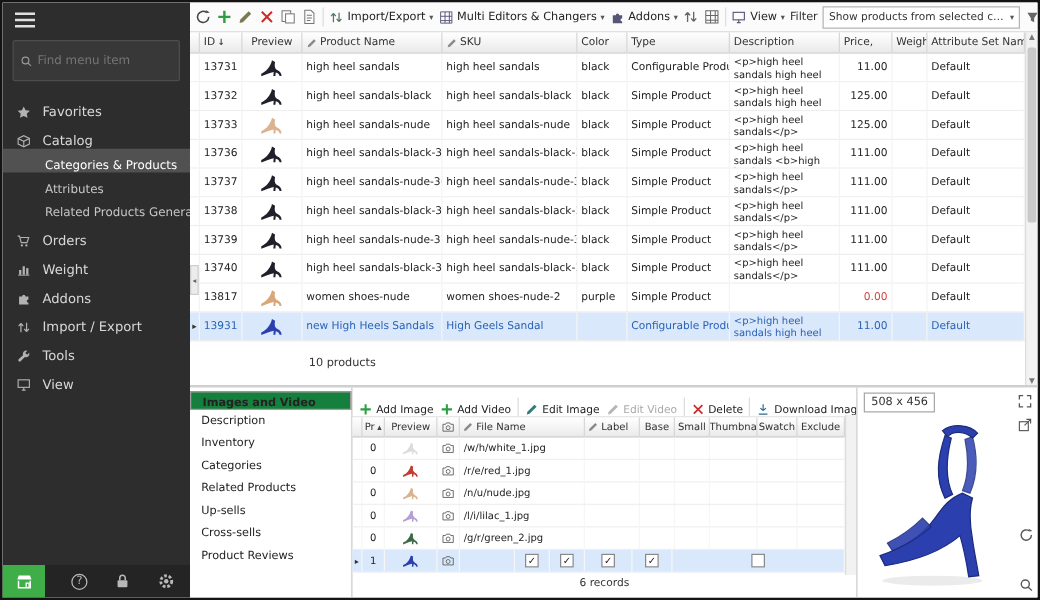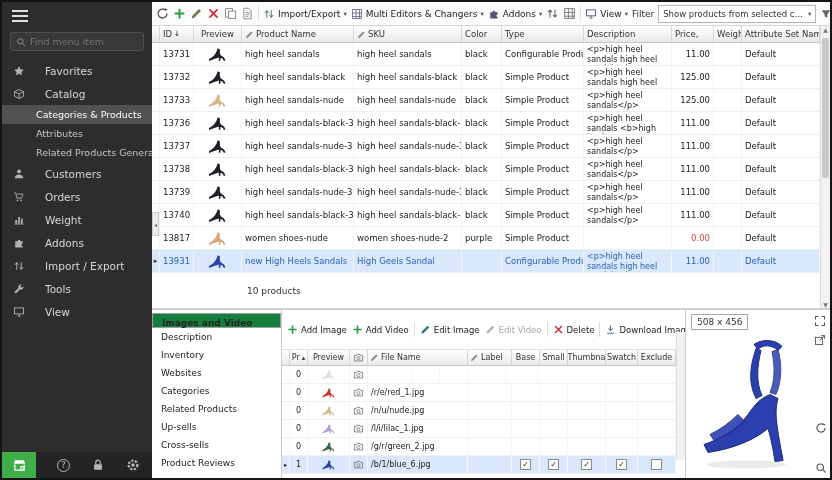--- a/index.html
+++ b/index.html
@@ -4,24 +4,24 @@
 <style>
   *{box-sizing:border-box;margin:0;padding:0}
   html,body{width:832px;height:480px;overflow:hidden}
   body{font-family:"DejaVu Sans","Liberation Sans",sans-serif;font-size:9px;color:#222;background:#fff}
   .app{position:relative;width:832px;height:480px;border:2px solid #141414;background:#fff;overflow:hidden}
 
   
   .sidebar{position:absolute;left:0;top:0;bottom:0;width:150px;background:#2d2d2d;color:#ccc}
   .burger{margin:8px 0 0 10px;width:16px;cursor:pointer}
   .burger i{display:block;height:2px;background:#e0e0e0;margin:3px 0}
-  .search{display:flex;align-items:center;margin:10px 8px 8px;background:#383838;border:1px solid #4d4d4d;border-radius:2px;height:19px;padding:0 5px;gap:4px}
+  .search{display:flex;align-items:center;margin:10px 8px 8px;background:#383838;border:1px solid #4d4d4d;border-radius:2px;height:33px;padding:0 5px;gap:4px}
   .search svg{width:10px;height:10px;color:#999;flex:0 0 10px}
   .search input{flex:1;min-width:0;background:transparent;border:0;outline:0;color:#aaa;font:9.5px "DejaVu Sans",sans-serif}
-  .mi{display:flex;align-items:center;gap:20px;height:23px;padding:0 11px;font-size:10.5px;color:#d8d8d8;cursor:pointer;white-space:nowrap}
+  .mi{display:flex;align-items:flex-end;gap:9px;height:23px;padding:0 11px;font-size:10.5px;color:#d8d8d8;cursor:pointer;white-space:nowrap}
   .mi .ic{width:12px;height:12px;color:#b2b2b2;flex:0 0 12px}
   .mi.sub{padding-left:34px;height:19px;font-size:9.5px;color:#c6c6c6}
   .mi.sel{background:#515151;color:#fff}
   .sb-bottom{position:absolute;bottom:0;left:0;right:0;height:26px;display:flex;align-items:center;background:#242424}
   .store-btn{width:34px;height:26px;background:#3fae49;display:flex;align-items:center;justify-content:center;cursor:pointer}
   .store-btn svg{width:15px;height:15px;color:#fff}
   .sb-ic{margin-left:21px;width:14px;height:14px;color:#b9b9b9;cursor:pointer}
   .help-c{display:flex;align-items:center;justify-content:center;border:1px solid #b9b9b9;border-radius:50%;font-size:9px;width:13px;height:13px}
 
   
@@ -68,21 +68,21 @@
   .vthumb{position:absolute;left:1px;right:1px;top:12px;height:140px;background:#c9c9c9;border-radius:2px}
   .vdown{position:absolute;bottom:0;left:0;right:0}
   .handle{position:absolute;left:0;top:210px;width:7px;height:24px;background:#ececec;border:1px solid #cfcfcf;display:flex;align-items:center;justify-content:center;font-size:6px;color:#666;cursor:pointer}
 
   
   .detail{position:absolute;left:0;right:0;top:306px;bottom:0;border-top:2px solid #cfcfcf;display:flex;background:#fff}
   .dtabs{flex:0 0 130px;border-right:1px solid #ccc;padding-top:3px}
   .dtab{height:18px;line-height:18px;padding:0 9px;font-size:9px;color:#222;cursor:pointer;white-space:nowrap}
   .dtab.sel{font-weight:bold;background:#15803d;border:1px solid #9f9f9f;height:15px;line-height:18px}
   .dmid{flex:1;min-width:0;position:relative}
-  .dtb{display:flex;align-items:center;height:40px;gap:5px;padding:0 5px;font-size:8.5px;border-bottom:1px solid #e0e0e0;overflow:hidden;white-space:nowrap}
+  .dtb{display:flex;align-items:flex-end;height:24px;gap:5px;padding:0 5px;font-size:8.5px;border-bottom:1px solid #e0e0e0;overflow:hidden;white-space:nowrap}
   .dtb .item{display:flex;align-items:center;gap:3px;cursor:pointer;flex:0 0 auto}
   .dtb .item svg{width:11px;height:11px}
   .dtb .item.dis{color:#a9a9a9}
   .ith{display:flex;height:16px;background:linear-gradient(#fff,#eaeaea);border-bottom:1px solid #c9c9c9;font-size:8px;color:#333;margin-right:9px}
   .ith .hc{padding:0 2px}
   .ir{display:flex;height:18px;border-bottom:1px solid #f0f0f0;font-size:8px;align-items:center;cursor:pointer;margin-right:9px}
   .ir .gc{border-right:1px solid #f6f6f6;height:100%}
   .ir.sel{background:#d9e8fa}
   .x-exp{flex:0 0 8px;font-size:6.5px;justify-content:center;color:#333}
   .x-p{flex:0 0 18px;justify-content:center}
@@ -241,26 +241,20 @@
           <span>Catalog</span>
         </div>
       <div class="mi sub sel">
           <span>Categories &amp; Products</span>
         </div>
       <div class="mi sub">
           <span>Attributes</span>
         </div>
       <div class="mi sub">
           <span>Related Products Generator</span>
-        </div>
-      <div class="mi">
-          <svg class="ic">
-            <use href="#i-person"></use>
-          </svg>
-          <span>Customers</span>
         </div>
       <div class="mi">
           <svg class="ic">
             <use href="#i-cart"></use>
           </svg>
           <span>Orders</span>
         </div>
       <div class="mi">
           <svg class="ic">
             <use href="#i-chart"></use>
@@ -623,21 +617,20 @@
       <i class="vthumb"></i>
       <span class="vdown">▼</span>
     </div>
 
     <div class="detail">
 
       <div class="dtabs">
         <div class="dtab sel">Images and Video</div>
         <div class="dtab">Description</div>
         <div class="dtab">Inventory</div>
-        <div class="dtab">Websites</div>
         <div class="dtab">Categories</div>
         <div class="dtab">Related Products</div>
         <div class="dtab">Up-sells</div>
         <div class="dtab">Cross-sells</div>
         <div class="dtab">Product Reviews</div>
       </div>
 
       <div class="dmid">
         <div class="dtb">
           <div class="item">
@@ -733,20 +726,21 @@
                 <svg class="shoe-xs">
                   <use href="#shoe"></use>
                 </svg>
               </span>
             </div>
           <div class="gc x-cam">
               <svg class="camic">
                 <use href="#i-cam"></use>
               </svg>
             </div>
+          <div class="gc x-file">/w/h/white_1.jpg</div>
           <div class="gc x-label"></div>
           <div class="gc x-base"></div>
             <div class="gc x-small"></div>
             <div class="gc x-th"></div>
             <div class="gc x-sw"></div>
             <div class="gc x-ex"></div>
         </div>
         <div class="ir">
           <div class="gc x-exp"></div>
           <div class="gc x-p">0</div>
@@ -847,21 +841,20 @@
                 <svg class="shoe-xs">
                   <use href="#shoe"></use>
                 </svg>
               </span>
             </div>
           <div class="gc x-cam">
               <svg class="camic">
                 <use href="#i-cam"></use>
               </svg>
             </div>
-          <div class="gc x-file">/b/1/blue_6.jpg</div>
           <div class="gc x-label"></div>
           <div class="gc x-base">
               <span class="cb">✓</span>
             </div>
           <div class="gc x-small">
               <span class="cb">✓</span>
             </div>
           <div class="gc x-th">
               <span class="cb">✓</span>
             </div>

